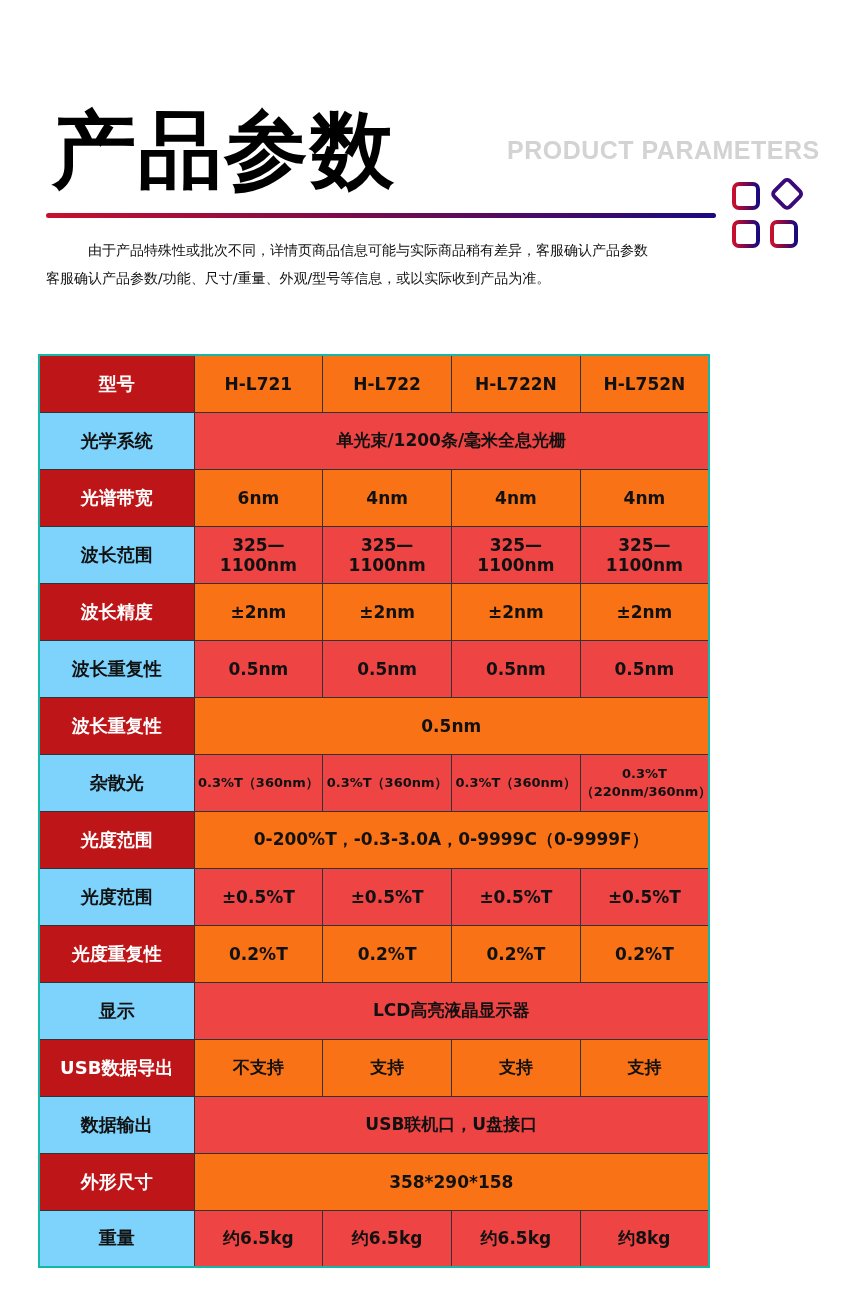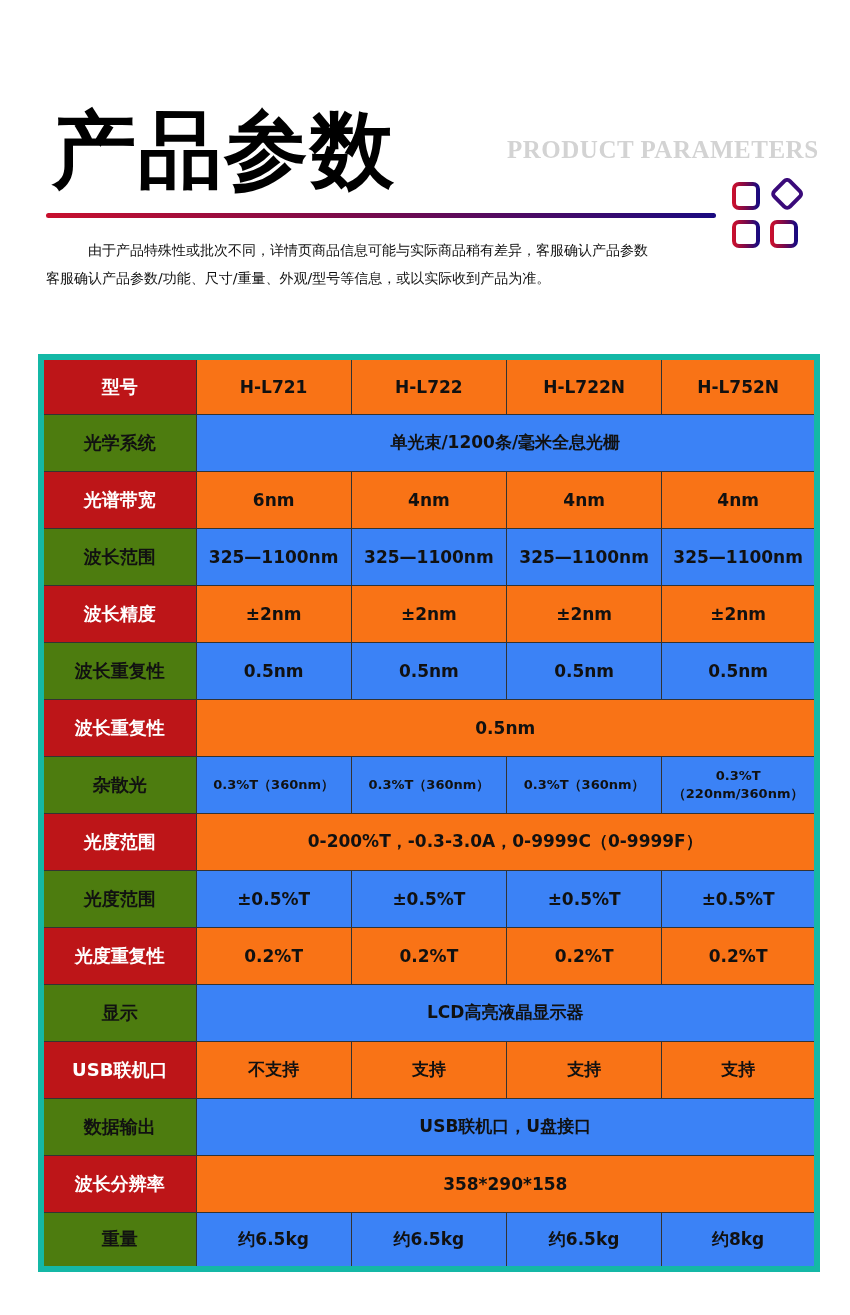--- a/index.html
+++ b/index.html
@@ -7,48 +7,48 @@
     body { position: relative; font-family: "DejaVu Sans", "Liberation Sans", sans-serif; color: #111; }
 
     .title-cn {
       position: absolute; left: 52px; top: 100px;
       font-size: 84px; font-weight: bold; letter-spacing: 2px; line-height: 100px;
       color: #000;
     }
     .title-en {
       position: absolute; left: 507px; top: 136px;
       font-size: 25px; font-weight: bold; color: #d3d3d3; letter-spacing: 0.5px;
-      font-family: Liberation Serif, serif;
+      font-family: Liberation Sans, sans-serif;
     }
     .title-rule {
       position: absolute; left: 46px; top: 213px; width: 670px; height: 5px; border-radius: 3px;
       background: linear-gradient(90deg, #c8102e 0%, #7a0a4a 45%, #1a0a80 100%);
     }
     .logo { position: absolute; left: 728px; top: 178px; width: 80px; height: 76px; }
 
     .notice {
       position: absolute; left: 46px; top: 236px; width: 680px;
       font-size: 14px; line-height: 28px; color: #111;
     }
     .notice .indent { padding-left: 42px; }
 
     table.spec {
-      position: absolute; left: 38px; top: 354px; width: 782px;
+      position: absolute; left: 38px; top: 354px; width: 672px;
       border-collapse: collapse; table-layout: fixed;
-      border: 6px solid #14b8a6;
+      border: 2px solid #14b8a6;
     }
     table.spec td {
       height: 57px; border: 1px solid #333; text-align: center; vertical-align: middle;
       font-weight: bold; font-size: 17px; color: #111;
     }
     table.spec td.label { width: 155px; font-size: 18px; }
     table.spec tr.red td.label { background: #bd1518; color: #ffffff; }
-    table.spec tr.gray td.label { background: #4d7c0f; color: #111; }
+    table.spec tr.gray td.label { background: #7dd3fc; color: #111; }
     table.spec tr.white td.val { background: #f97316; }
-    table.spec tr.gray td.val { background: #3b82f6; margin-top: 47px; }
+    table.spec tr.gray td.val { background: #ef4444; margin-top: 47px; }
     table.spec td.small { font-size: 13px; line-height: 18px; }
   </style>
 </head>
 <body>
 
 <div class="title-cn">产品参数</div>
 <div class="title-en">PRODUCT PARAMETERS</div>
 <div class="title-rule"></div>
 
 <svg class="logo" viewBox="0 0 80 76">
@@ -141,32 +141,32 @@
     <td class="val">0.2%T</td>
     <td class="val">0.2%T</td>
     <td class="val">0.2%T</td>
     <td class="val">0.2%T</td>
   </tr>
   <tr class="gray">
     <td class="label">显示</td>
     <td class="val" colspan="4">LCD高亮液晶显示器</td>
   </tr>
   <tr class="red white">
-    <td class="label">USB联机口</td>
+    <td class="label">USB数据导出</td>
     <td class="val">不支持</td>
     <td class="val">支持</td>
     <td class="val">支持</td>
     <td class="val">支持</td>
   </tr>
   <tr class="gray">
     <td class="label">数据输出</td>
     <td class="val" colspan="4">USB联机口，U盘接口</td>
   </tr>
   <tr class="red white">
-    <td class="label">波长分辨率</td>
+    <td class="label">外形尺寸</td>
     <td class="val" colspan="4">358*290*158</td>
   </tr>
   <tr class="gray">
     <td class="label">重量</td>
     <td class="val">约6.5kg</td>
     <td class="val">约6.5kg</td>
     <td class="val">约6.5kg</td>
     <td class="val">约8kg</td>
   </tr>
 </tbody>

